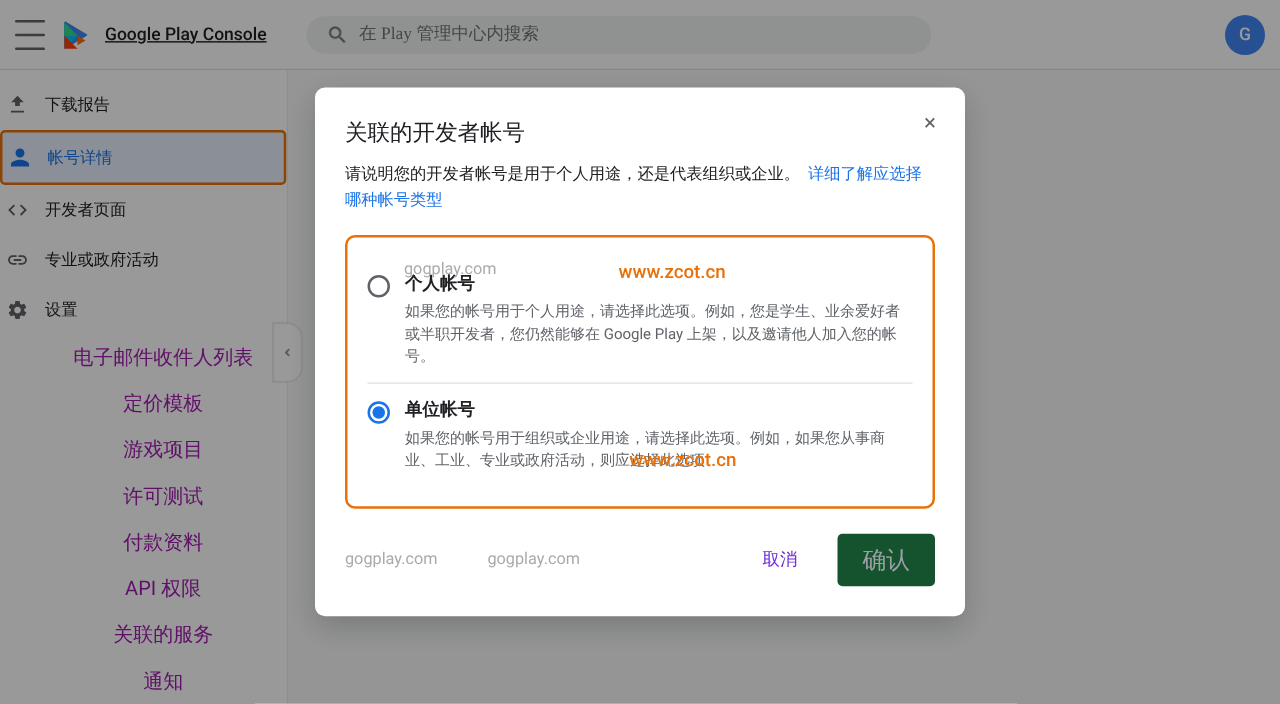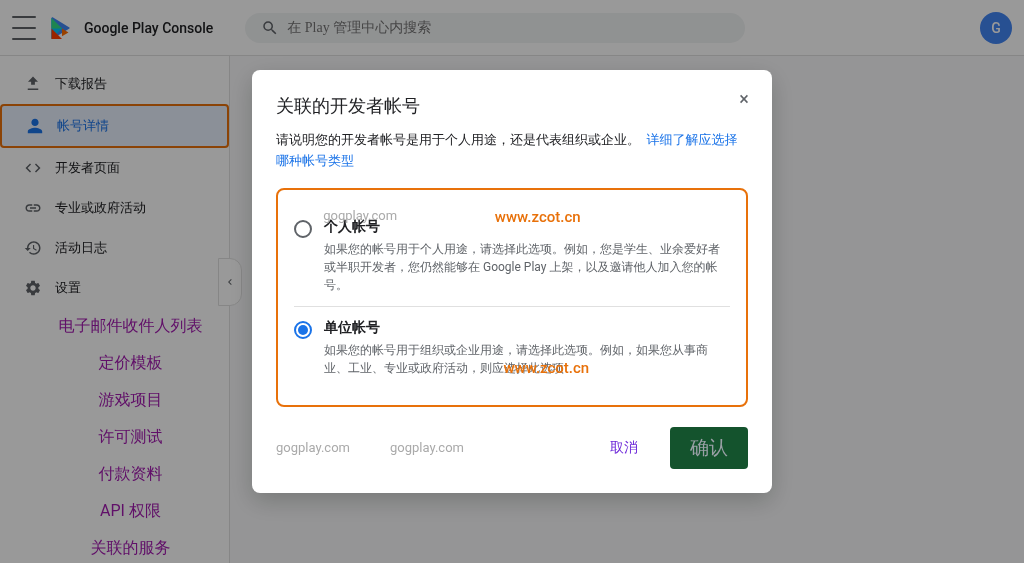--- a/index.html
+++ b/index.html
@@ -27,21 +27,21 @@
     }
     .header-menu-icon {
       width: 24px; height: 24px;
       display: flex; flex-direction: column; justify-content: space-between;
       cursor: pointer;
     }
     .header-menu-icon span {
       display: block; height: 2px; background: #5f6368; border-radius: 1px;
     }
     .header-logo {
-      display: flex; align-items: center; gap: 8px;
+      display: flex; align-items: center; gap: 8px; text-decoration: underline;
     }
     .play-icon {
       width: 28px; height: 28px;
     }
     .header-title {
       font-size: 14px;
       color: #202124;
       font-weight: 500;
     }
     .header-search {
@@ -78,21 +78,21 @@
       background: #fff;
       border-right: 1px solid #e0e0e0;
       overflow-y: auto;
       flex-shrink: 0;
       padding-top: 8px;
     }
     .sidebar-item {
       display: flex;
       align-items: center;
       gap: 12px;
-      padding: 10px 23px;
+      padding: 10px 4px;
       cursor: pointer;
       font-size: 13px;
       color: #202124;
       position: relative;
     }
     .sidebar-item.active {
       background: #e8f0fe;
       color: #1a73e8;
       border: 2px solid #e8710a;
       border-radius: 4px;
@@ -406,28 +406,20 @@
 
     <div class="sidebar-item">
       <span class="icon">
         <svg width="18" height="18" viewBox="0 0 24 24" fill="#5f6368">
             <path d="M3.9 12c0-1.71 1.39-3.1 3.1-3.1h4V7H7c-2.76 0-5 2.24-5 5s2.24 5 5 5h4v-1.9H7c-1.71 0-3.1-1.39-3.1-3.1zm4.1 1h8v-2H8v2zm9-6h-4v1.9h4c1.71 0 3.1 1.39 3.1 3.1s-1.39 3.1-3.1 3.1h-4V17h4c2.76 0 5-2.24 5-5s-2.24-5-5-5z"></path>
           </svg>
       </span>
       <span class="label">专业或政府活动</span>
     </div>
 
-    <div class="sidebar-item">
-      <span class="icon">
-        <svg width="18" height="18" viewBox="0 0 24 24" fill="#5f6368">
-            <path d="M13 3c-4.97 0-9 4.03-9 9H1l3.89 3.89.07.14L9 12H6c0-3.87 3.13-7 7-7s7 3.13 7 7-3.13 7-7 7c-1.93 0-3.68-.79-4.94-2.06l-1.42 1.42C8.27 19.99 10.51 21 13 21c4.97 0 9-4.03 9-9s-4.03-9-9-9zm-1 5v5l4.28 2.54.72-1.21-3.5-2.08V8H12z"></path>
-          </svg>
-      </span>
-      <span class="label">活动日志</span>
-    </div>
 
     <div class="sidebar-item">
       <span class="icon">
         <svg width="18" height="18" viewBox="0 0 24 24" fill="#5f6368">
             <path d="M19.14,12.94c0.04-0.3,0.06-0.61,0.06-0.94c0-0.32-0.02-0.64-0.07-0.94l2.03-1.58c0.18-0.14,0.23-0.41,0.12-0.61 l-1.92-3.32c-0.12-0.22-0.37-0.29-0.59-0.22l-2.39,0.96c-0.5-0.38-1.03-0.7-1.62-0.94L14.4,2.81c-0.04-0.24-0.24-0.41-0.48-0.41 h-3.84c-0.24,0-0.43,0.17-0.47,0.41L9.25,5.35C8.66,5.59,8.12,5.92,7.63,6.29L5.24,5.33c-0.22-0.08-0.47,0-0.59,0.22L2.74,8.87 C2.62,9.08,2.66,9.34,2.86,9.48l2.03,1.58C4.84,11.36,4.8,11.69,4.8,12s0.02,0.64,0.07,0.94l-2.03,1.58 c-0.18,0.14-0.23,0.41-0.12,0.61l1.92,3.32c0.12,0.22,0.37,0.29,0.59,0.22l2.39-0.96c0.5,0.38,1.03,0.7,1.62,0.94l0.36,2.54 c0.05,0.24,0.24,0.41,0.48,0.41h3.84c0.24,0,0.44-0.17,0.47-0.41l0.36-2.54c0.59-0.24,1.13-0.56,1.62-0.94l2.39,0.96 c0.22,0.08,0.47,0,0.59-0.22l1.92-3.32c0.12-0.22,0.07-0.47-0.12-0.61L19.14,12.94z M12,15.6c-1.98,0-3.6-1.62-3.6-3.6 s1.62-3.6,3.6-3.6s3.6,1.62,3.6,3.6S13.98,15.6,12,15.6z"></path>
           </svg>
       </span>
       <span class="label">设置</span>
     </div>
 

